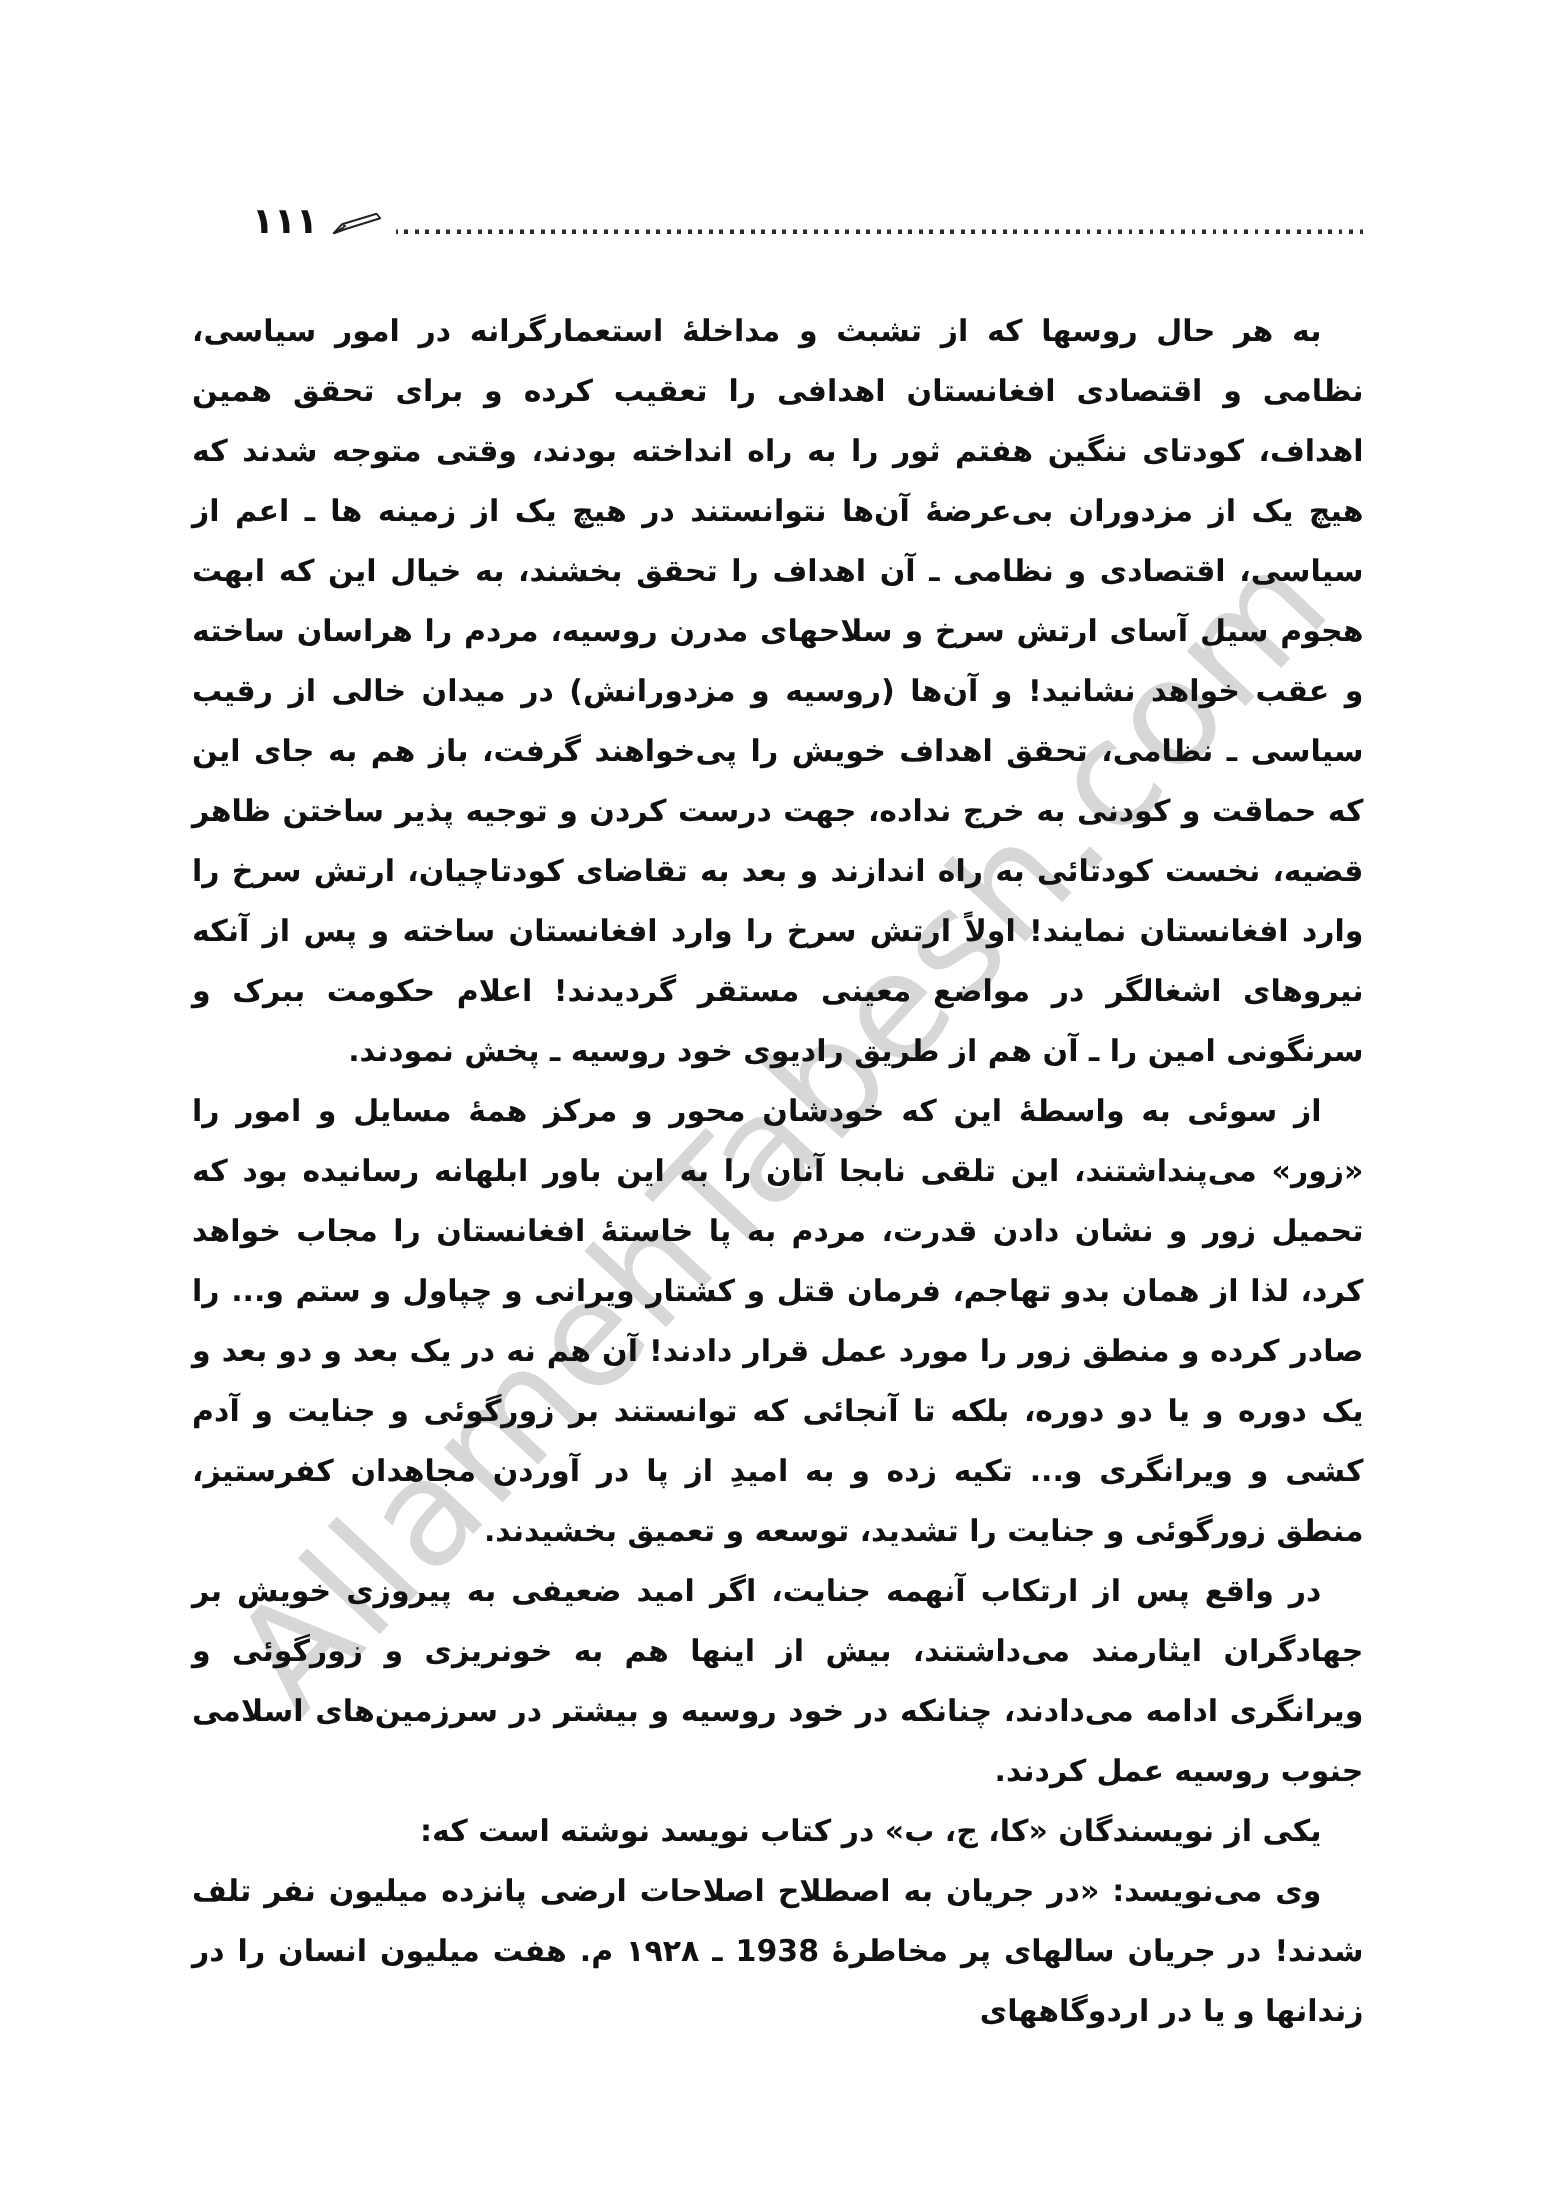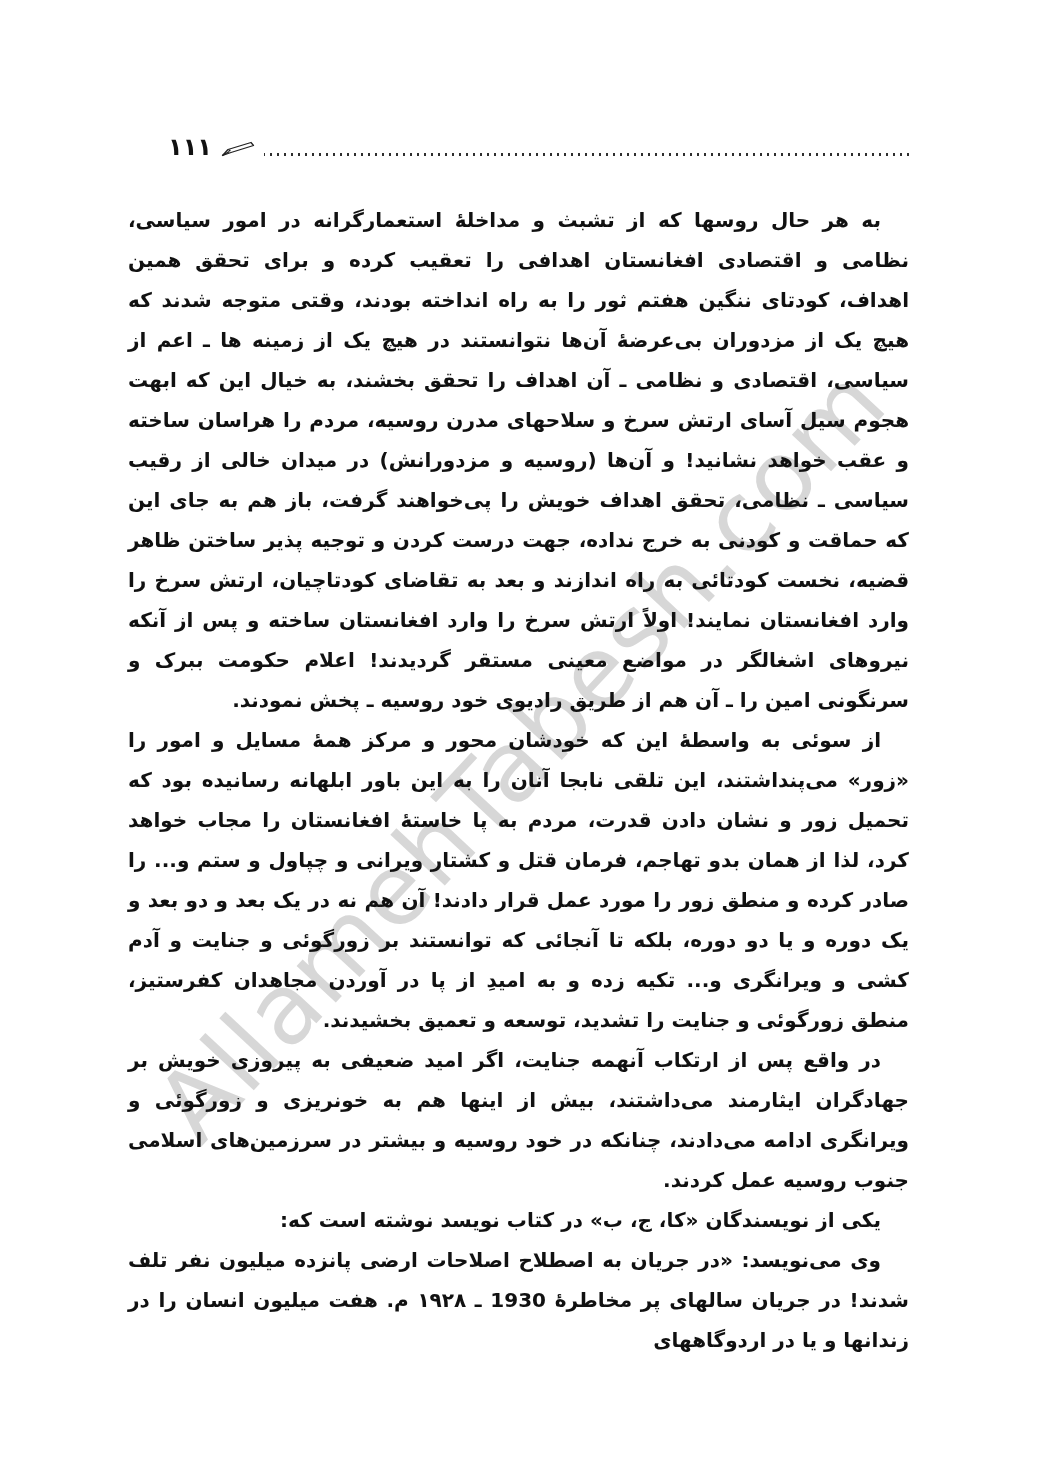--- a/index.html
+++ b/index.html
@@ -103,16 +103,16 @@
       </svg>
     </div>
     <div class="header-page-number">۱۱۱</div>
   </div>
 
   <div class="body-text">
     <p>به هر حال روسها که از تشبث و مداخلهٔ استعمارگرانه در امور سیاسی، نظامی و اقتصادی افغانستان اهدافی را تعقیب کرده و برای تحقق همین اهداف، کودتای ننگین هفتم ثور را به راه انداخته بودند، وقتی متوجه شدند که هیچ یک از مزدوران بی‌عرضهٔ آن‌ها نتوانستند در هیچ یک از زمینه ها ـ اعم از سیاسی، اقتصادی و نظامی ـ آن اهداف را تحقق بخشند، به خیال این که ابهت هجوم سیل آسای ارتش سرخ و سلاحهای مدرن روسیه، مردم را هراسان ساخته و عقب خواهد نشانید! و آن‌ها (روسیه و مزدورانش) در میدان خالی از رقیب سیاسی ـ نظامی، تحقق اهداف خویش را پی‌خواهند گرفت، باز هم به جای این که حماقت و کودنی به خرج نداده، جهت درست کردن و توجیه پذیر ساختن ظاهر قضیه، نخست کودتائی به راه اندازند و بعد به تقاضای کودتاچیان، ارتش سرخ را وارد افغانستان نمایند! اولاً ارتش سرخ را وارد افغانستان ساخته و پس از آنکه نیروهای اشغالگر در مواضع معینی مستقر گردیدند! اعلام حکومت ببرک و سرنگونی امین را ـ آن هم از طریق رادیوی خود روسیه ـ پخش نمودند.</p>
     <p>از سوئی به واسطهٔ این که خودشان محور و مرکز همهٔ مسایل و امور را «زور» می‌پنداشتند، این تلقی نابجا آنان را به این باور ابلهانه رسانیده بود که تحمیل زور و نشان دادن قدرت، مردم به پا خاستهٔ افغانستان را مجاب خواهد کرد، لذا از همان بدو تهاجم، فرمان قتل و کشتار ویرانی و چپاول و ستم و... را صادر کرده و منطق زور را مورد عمل قرار دادند! آن هم نه در یک بعد و دو بعد و یک دوره و یا دو دوره، بلکه تا آنجائی که توانستند بر زورگوئی و جنایت و آدم کشی و ویرانگری و... تکیه زده و به امیدِ از پا در آوردن مجاهدان کفرستیز، منطق زورگوئی و جنایت را تشدید، توسعه و تعمیق بخشیدند.</p>
     <p>در واقع پس از ارتکاب آنهمه جنایت، اگر امید ضعیفی به پیروزی خویش بر جهادگران ایثارمند می‌داشتند، بیش از اینها هم به خونریزی و زورگوئی و ویرانگری ادامه می‌دادند، چنانکه در خود روسیه و بیشتر در سرزمین‌های اسلامی جنوب روسیه عمل کردند.</p>
     <p>یکی از نویسندگان «کا، ج، ب» در کتاب نویسد نوشته است که:</p>
-    <p>وی می‌نویسد: «در جریان به اصطلاح اصلاحات ارضی پانزده میلیون نفر تلف شدند! در جریان سالهای پر مخاطرهٔ 1930 ـ ۱۹۲۸ م. هفت میلیون انسان را در زندانها و یا در اردوگاههای</p>
+    <p>وی می‌نویسد: «در جریان به اصطلاح اصلاحات ارضی پانزده میلیون نفر تلف شدند! در جریان سالهای پر مخاطرهٔ 1938 ـ ۱۹۲۸ م. هفت میلیون انسان را در زندانها و یا در اردوگاههای</p>
   </div>
 
 </div>
 
 </body></html>

